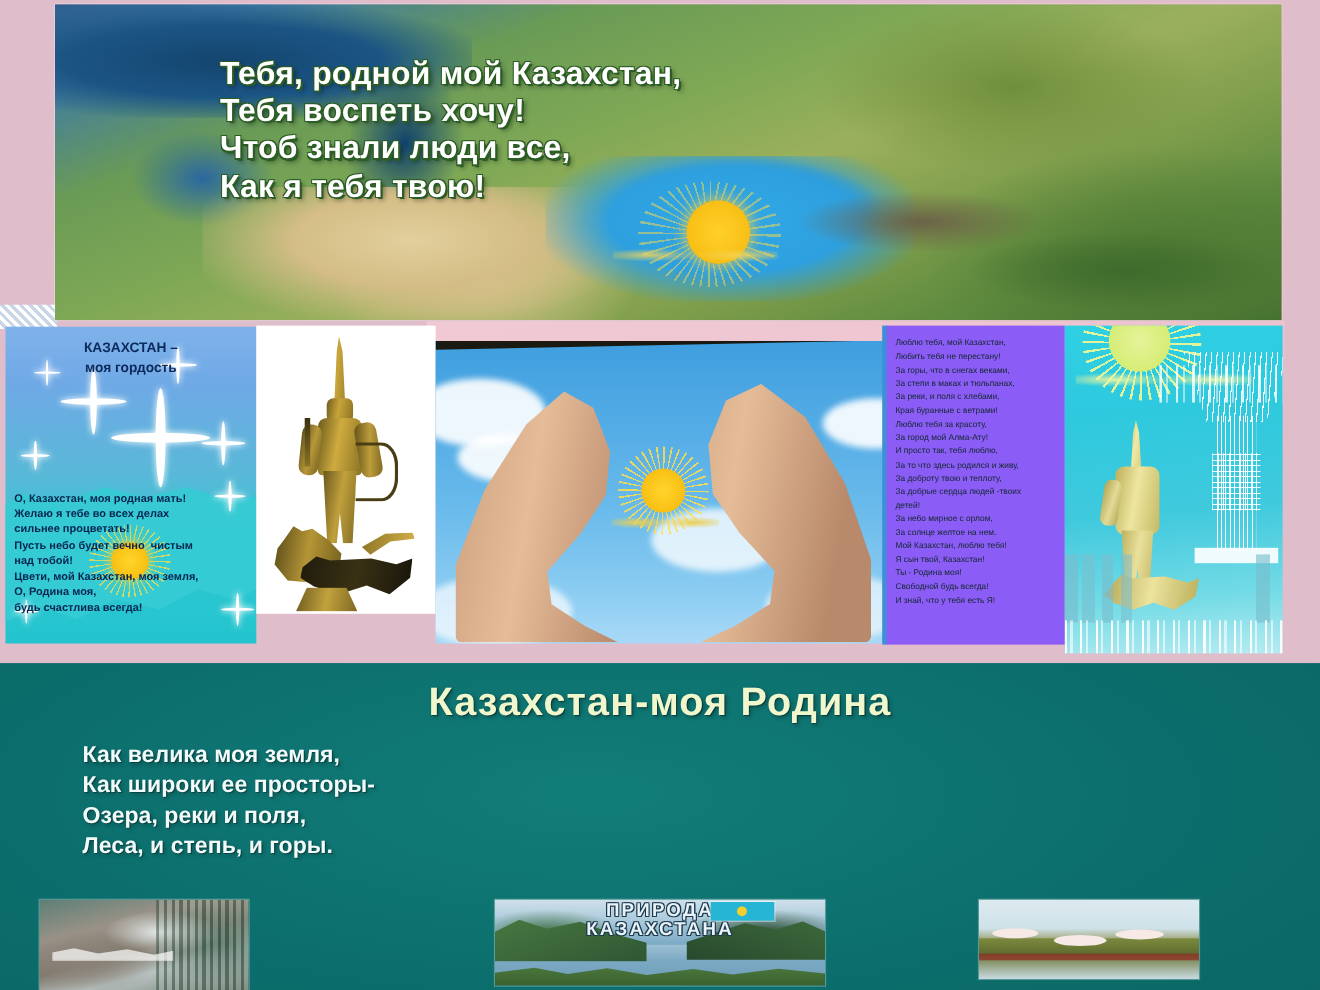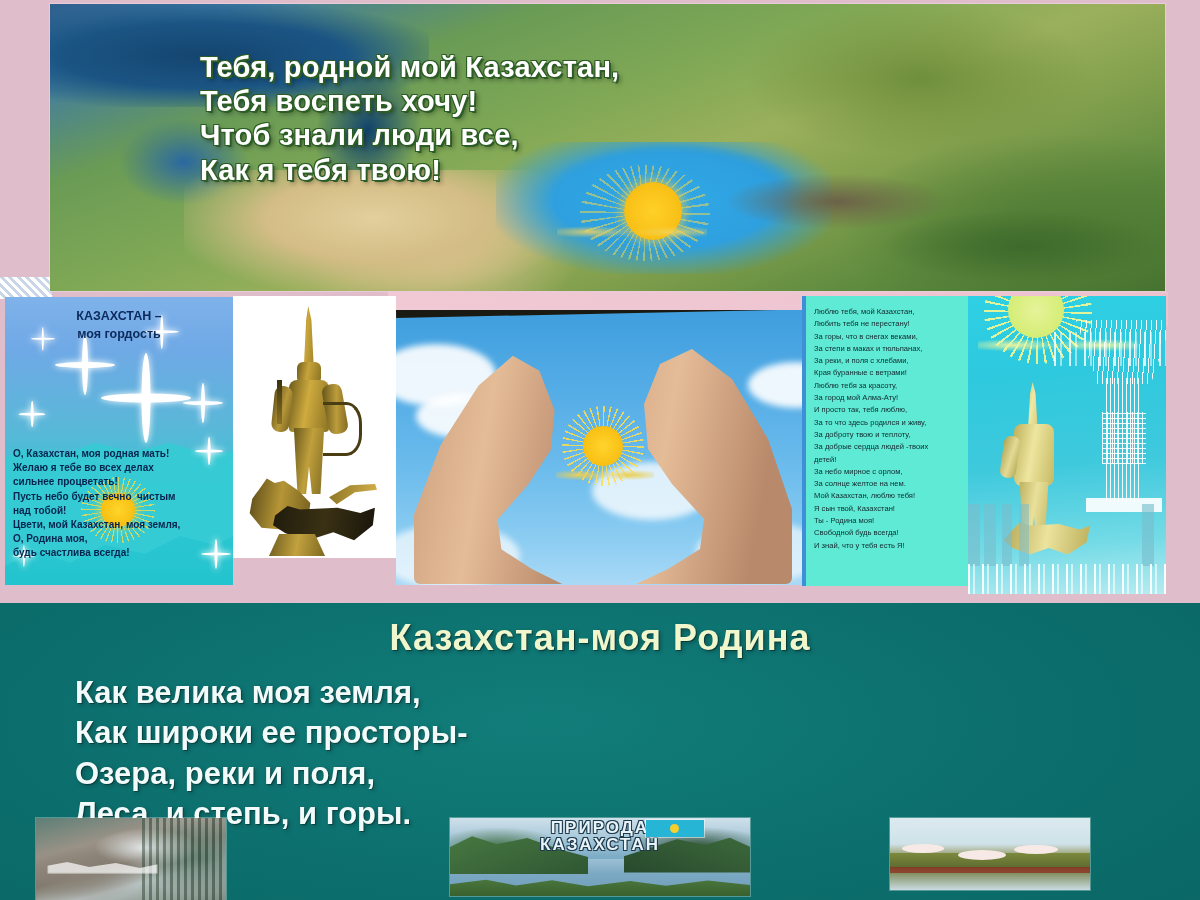--- a/index.html
+++ b/index.html
@@ -247,21 +247,21 @@
   }
   .heart-dark-strip{
     position:absolute;left:0;top:0;width:100%;height:8px;
     background:#1b1a12;
     transform:rotate(-1.2deg);transform-origin:left top;
   }
 
   
   .panel-poem2{
     position:absolute;left:806px;top:4px;width:162px;height:290px;
-    background:#5eead4;
+    background:#8b5cf6;
   }
   .panel-poem2 .txt{
     position:absolute;left:8px;top:10px;width:152px;
     font-size:7.6px;line-height:1.62;color:#12282f;white-space:pre;
   }
   .poem2-edge{
     position:absolute;left:802px;top:4px;width:5px;height:290px;background:#3f8fd8;
   }
 
   
@@ -365,21 +365,21 @@
       radial-gradient(ellipse 900px 300px at 45% 40%, #117d79 0%, #0c6f6d 55%, #0a6765 100%),
       #0a6765;
   }
   .green-title{
     position:absolute;left:0;top:14px;width:1200px;text-align:center;
     font-size:36px;font-weight:bold;color:#f1f7cd;letter-spacing:1px;
     text-shadow:1px 1px 0 rgba(0,0,0,.35), 2px 2px 4px rgba(0,0,0,.3);
   }
   .green-poem{
     position:absolute;left:75px;top:70px;
-    font-size:31px;font-weight:bold;color:#f2fbfa;line-height:1.30;
+    font-size:21px;font-weight:bold;color:#f2fbfa;line-height:1.30;
     white-space:pre;
     text-shadow:1px 1px 0 rgba(0,0,0,.3), 2px 2px 4px rgba(0,0,0,.28);
   }
 
   
   .thumb{position:absolute;overflow:hidden;box-shadow:0 0 0 1px rgba(255,255,255,.3);}
   .thumb-mountains{
     left:36px;top:818px;width:190px;height:82px;
     background:
       radial-gradient(ellipse 90px 40px at 22% 70%, #8b8378 0%, rgba(139,131,120,0) 72%),
@@ -603,21 +603,21 @@
 
   <div class="thumb thumb-lake">
     <div class="lake-water"></div>
     <div class="lake-hill-l"></div>
     <div class="lake-hill-r"></div>
     <div class="lake-fg"></div>
     <div class="lake-flag">
       <div class="lf-sun"></div>
     </div>
     <div class="lake-caption">ПРИРОДА
-КАЗАХСТАН</div>
+КАЗАХСТАНА</div>
   </div>
 
   <div class="thumb thumb-flamingo">
     <div class="fl-band"></div>
     <div class="fl-red"></div>
     <div class="fl-bird fl-b1"></div>
     <div class="fl-bird fl-b2"></div>
     <div class="fl-bird fl-b3"></div>
   </div>
 

